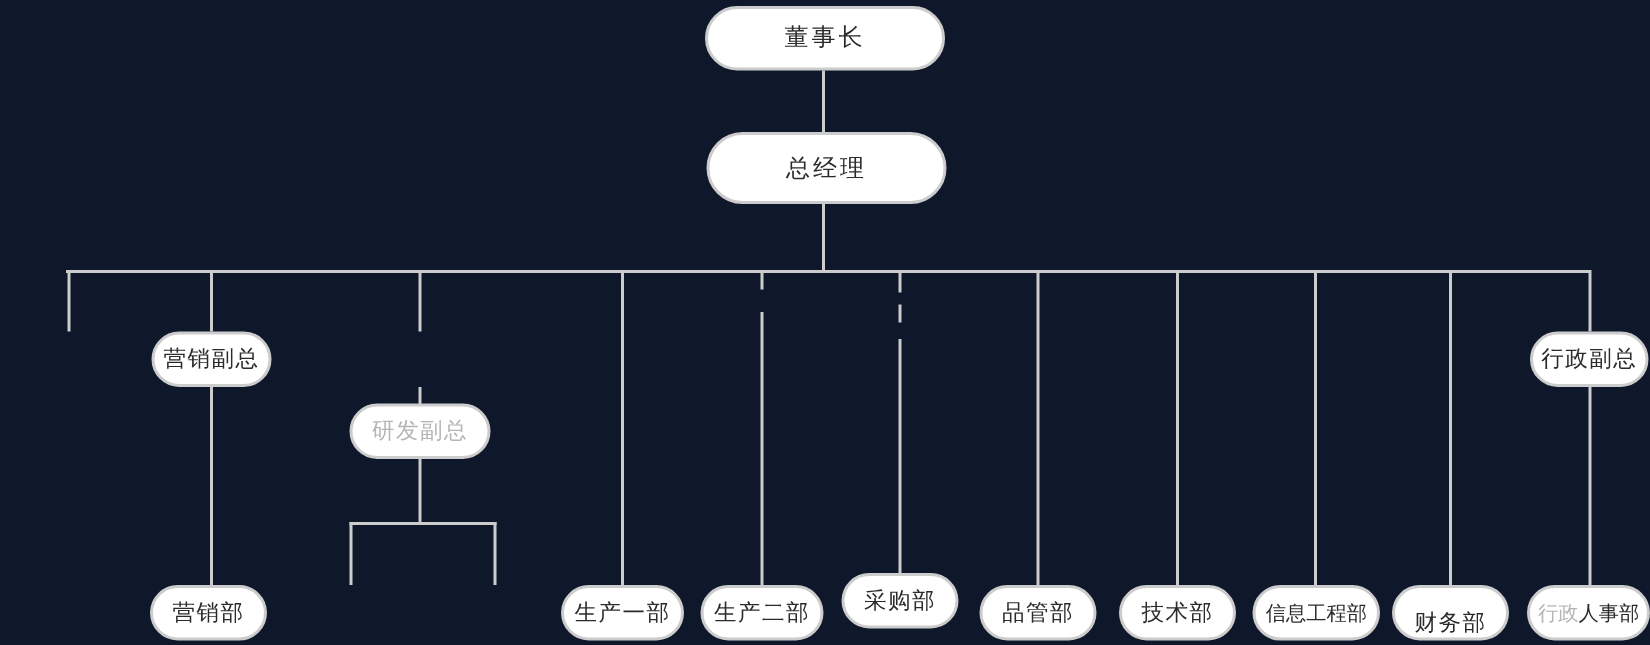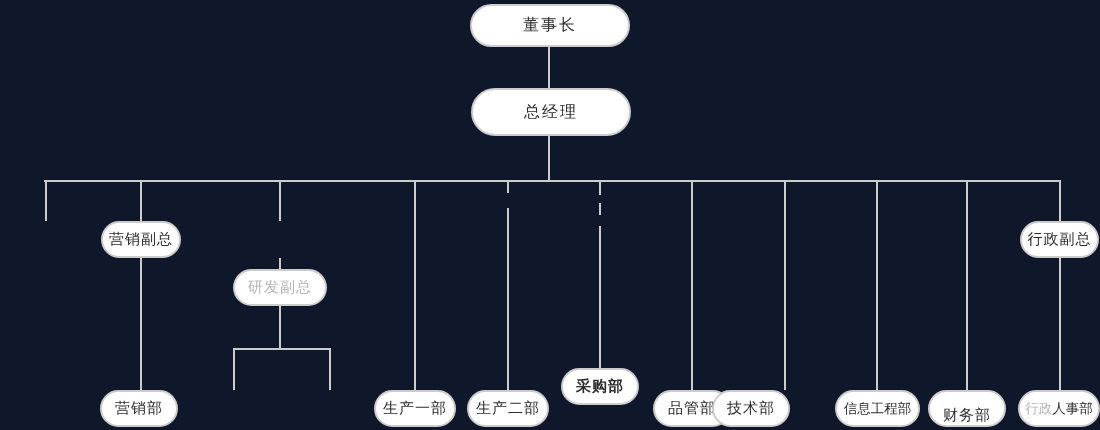--- a/index.html
+++ b/index.html
@@ -98,27 +98,27 @@
 
   <div class="node" style="left:100px; top:390px; width:78px; height:37px; border-radius:19px;">
     <span>营销部</span>
   </div>
   <div class="node" style="left:374px; top:390px; width:82px; height:37px; border-radius:19px;">
     <span>生产一部</span>
   </div>
   <div class="node" style="left:467px; top:390px; width:82px; height:37px; border-radius:19px;">
     <span>生产二部</span>
   </div>
-  <div class="node" style="left:561px; top:368px; width:78px; height:37px; border-radius:19px;font-weight:bold;">
+  <div class="node" style="left:561px; top:382px; width:78px; height:37px; border-radius:19px;">
     <span>采购部</span>
   </div>
   <div class="node" style="left:653px; top:390px; width:78px; height:37px; border-radius:19px;">
     <span>品管部</span>
   </div>
-  <div class="node" style="left:712px; top:390px; width:78px; height:37px; border-radius:19px;">
+  <div class="node" style="left:746px; top:390px; width:78px; height:37px; border-radius:19px;">
     <span>技术部</span>
   </div>
   <div class="node sm" style="left:835px; top:390px; width:85px; height:37px; border-radius:19px;">
     <span>信息工程部</span>
   </div>
   <div class="node" style="left:928px; top:390px; width:78px; height:37px; border-radius:19px;align-items:flex-end;">
     <span>财务部</span>
   </div>
   <div class="node sm" style="left:1018px; top:390px; width:82px; height:37px; border-radius:19px;text-align:center;">
     <span class="muted">行政</span>

